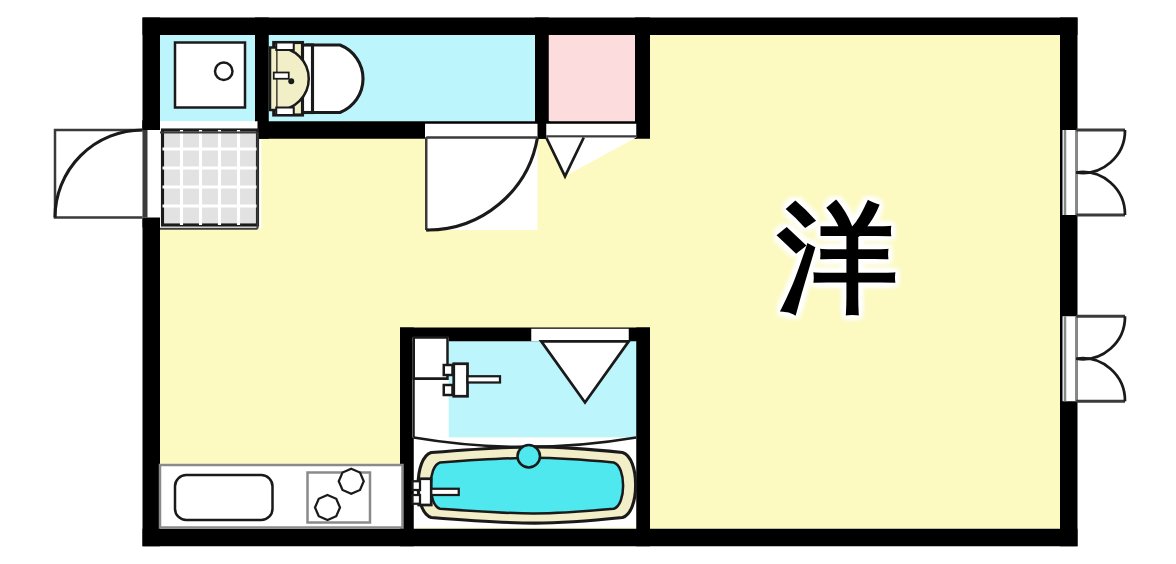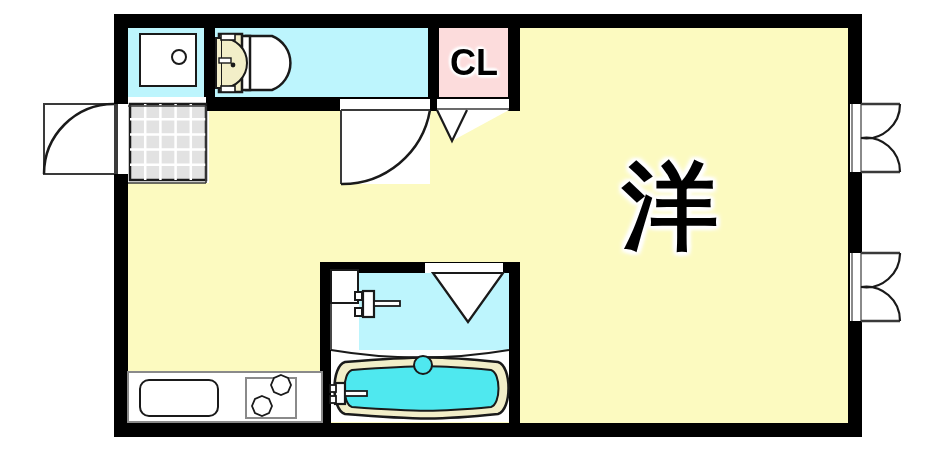--- a/index.html
+++ b/index.html
@@ -220,15 +220,14 @@
       <line x1="206" y1="106" x2="206" y2="183" stroke="#3a3a3a" stroke-width="1.6"></line>
       <line x1="128" y1="183" x2="206" y2="183" stroke="#3a3a3a" stroke-width="1.6"></line>
       <line x1="437" y1="109" x2="509" y2="109" stroke="#3a3a3a" stroke-width="1.6"></line>
       <line x1="331" y1="273" x2="331" y2="350" stroke="#1a1a1a" stroke-width="1.6"></line>
     </g>
 
   </svg>
 
   <div class="kanji" style="left:622px; top:158px;">洋</div>
 
-  <div class="cl-label" style="left:450px; top:45px;">CL</div>
 
 </div>
 
 </body></html>

